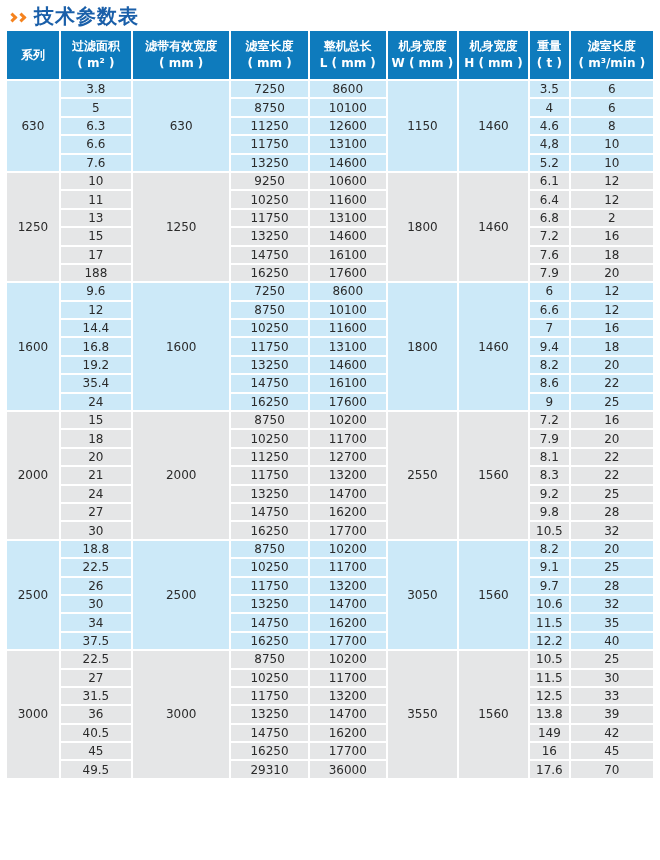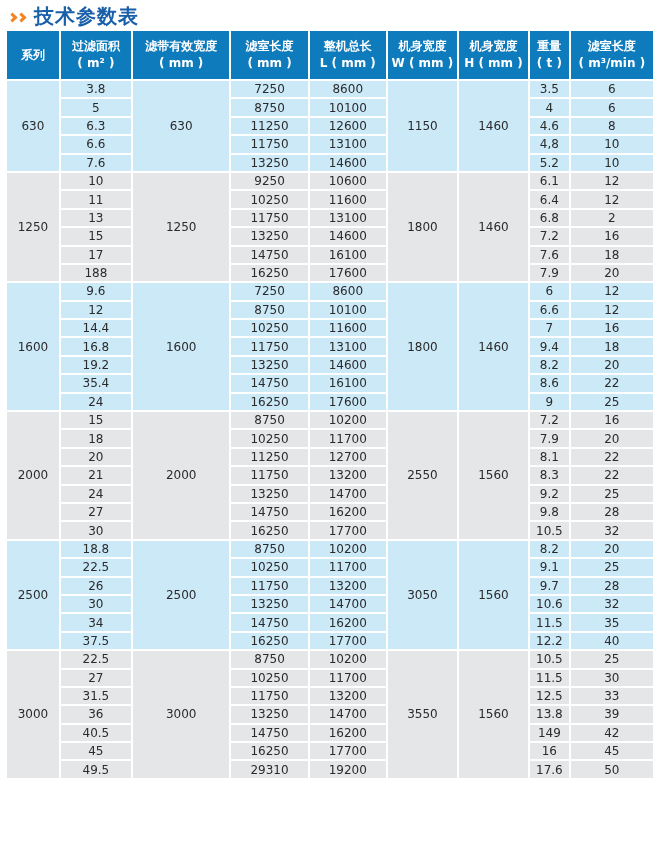--- a/index.html
+++ b/index.html
@@ -396,20 +396,20 @@
         <tr class="gray">
           <td>45</td>
           <td>16250</td>
           <td>17700</td>
           <td>16</td>
           <td>45</td>
         </tr>
         <tr class="gray">
           <td>49.5</td>
           <td>29310</td>
-          <td>19200</td>
+          <td>36000</td>
           <td>17.6</td>
-          <td>50</td>
+          <td>70</td>
         </tr>
       </tbody>
   </table>
 
 </div>
 
 </body></html>

